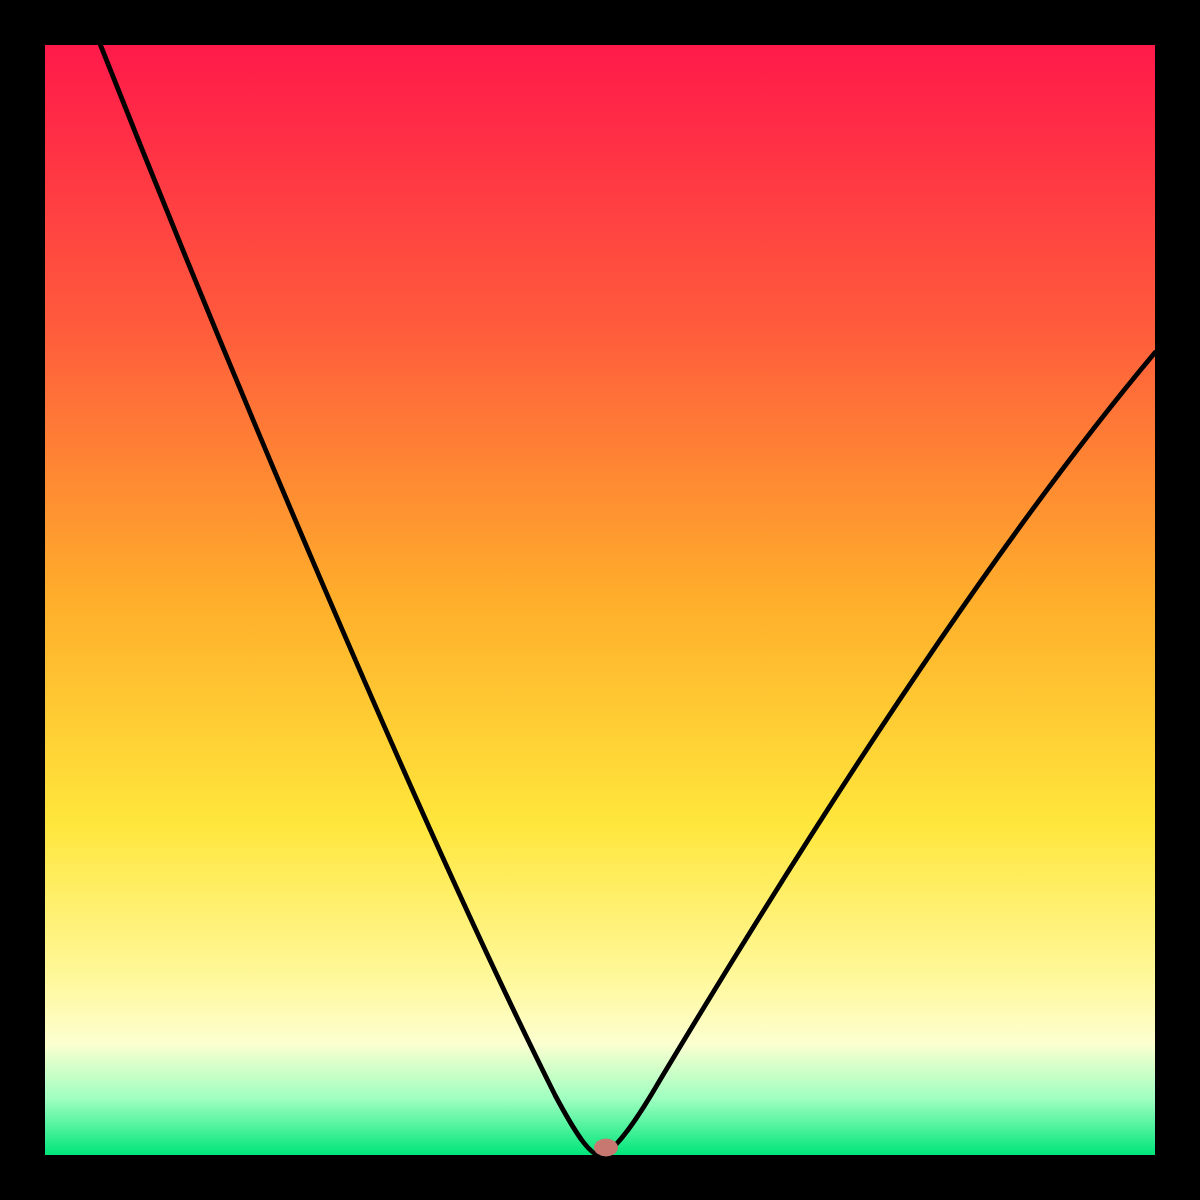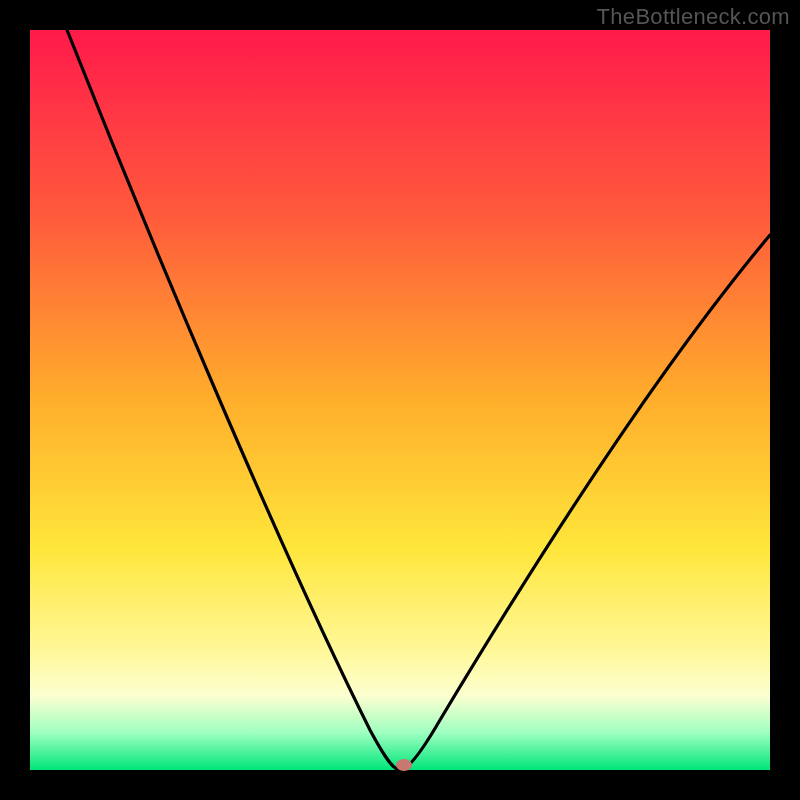--- a/index.html
+++ b/index.html
@@ -50,21 +50,20 @@
     width: 16px;
     height: 12px;
     border-radius: 50%;
     background: #c77870;
   }
 </style>
 </head>
 <body>
 
 <div class="frame">
-  <div class="watermark">TheBottleneck.com</div>
 
   <div class="plot-area">
     <svg class="curve" viewBox="0 0 740 740" preserveAspectRatio="none">
       <path d="M 37,0
                C 120,210 250,520 340,700
                C 356,730 364,740 370,740
                C 376,740 388,728 410,690
                C 470,590 610,360 740,205" fill="none" stroke="#000" stroke-width="3.2" stroke-linecap="round"></path>
     </svg>
     <div class="marker" style="left:366px; top:729px;"></div>

